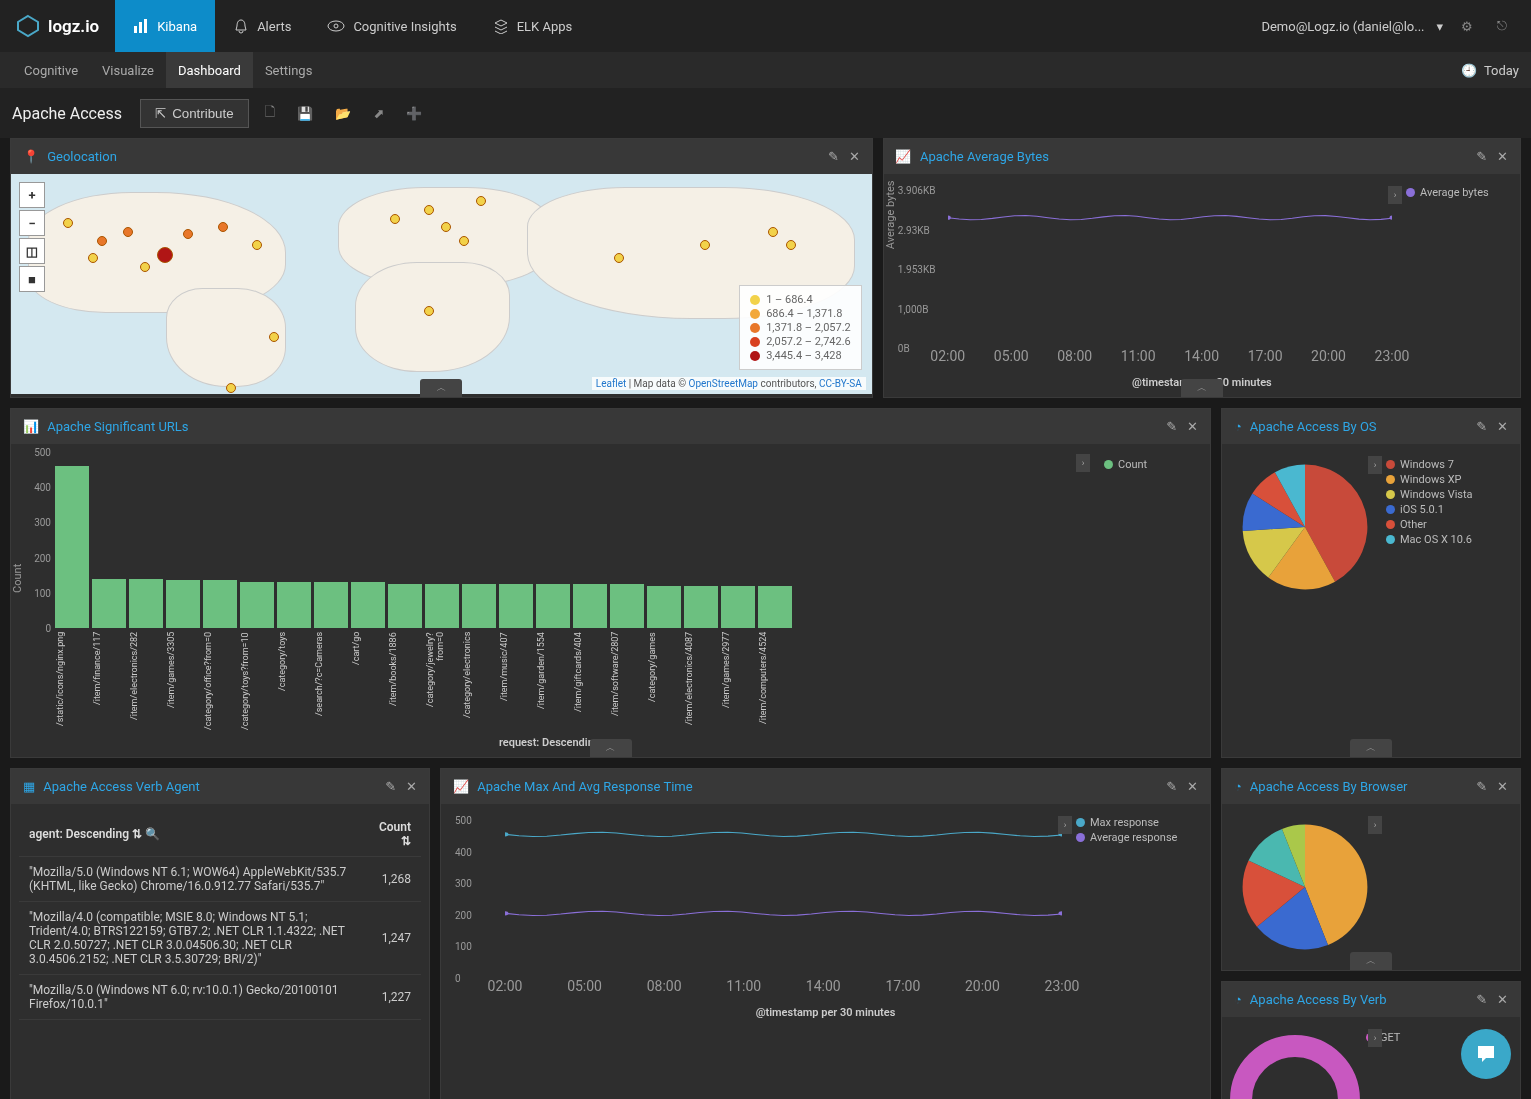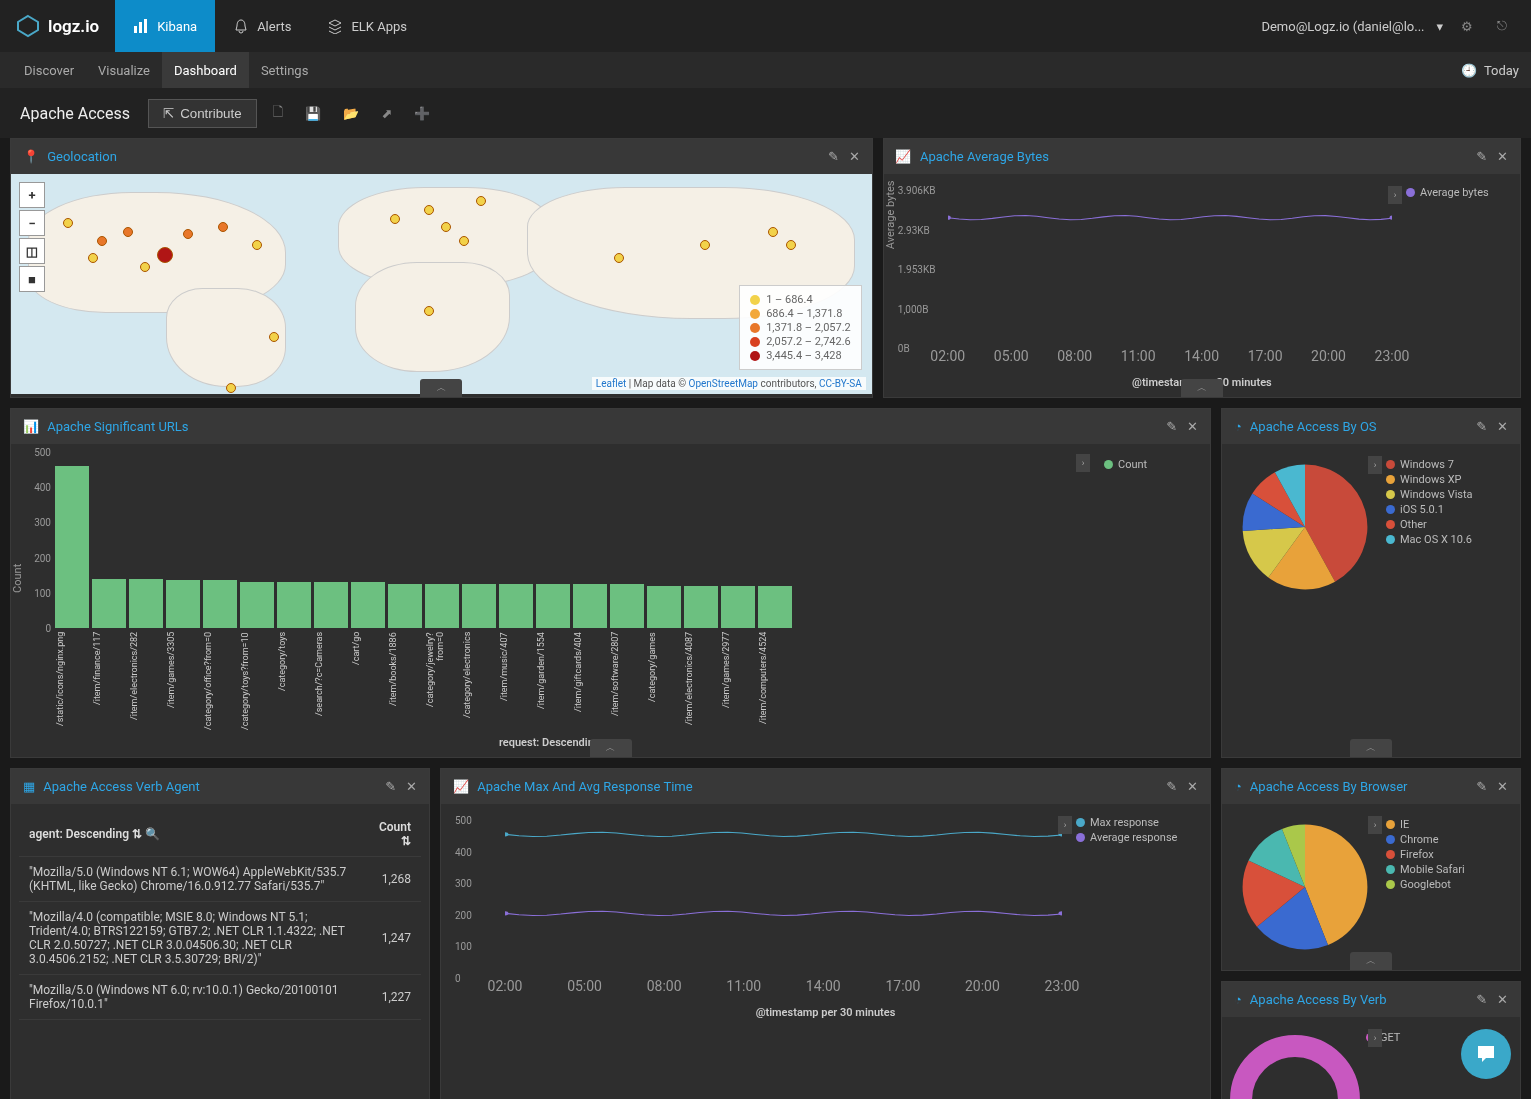--- a/index.html
+++ b/index.html
@@ -15,21 +15,21 @@
 .spacer { flex: 1; }
 .usermenu { display: flex; align-items: center; padding: 0 18px; color: #ccc; gap: 12px; }
 
 
 .subnav { background: #2a2a2a; display: flex; align-items: center; height: 36px; padding: 0 12px; }
 .subnav .subitem { padding: 0 12px; color: #aaa; height: 100%; display: flex; align-items: center; cursor: pointer; }
 .subnav .subitem.active { background: #3a3a3a; color: #fff; }
 .subnav .right { margin-left: auto; color: #ccc; display: flex; align-items: center; gap: 6px; }
 
 
-.toolbar { display: flex; align-items: center; padding: 10px 20px; gap: 10px; background: #222; }
+.toolbar { display: flex; align-items: center; padding: 10px 12px; gap: 10px; background: #222; }
 .page-title { font-size: 16px; color: #eee; margin-right: 8px; }
 .filterbox { flex: 1; display: flex; }
 .filterbox input { flex: 1; background: #fff; border: 1px solid #555; padding: 7px 10px; font-size: 13px; color: #333; }
 .filterbox button { background: #444; border: 1px solid #555; border-left: none; color: #ccc; width: 36px; cursor: pointer; }
 .contribute { background: #333; border: 1px solid #555; color: #ccc; padding: 6px 14px; cursor: pointer; display: flex; align-items: center; gap: 6px; }
 .icon-btn { color: #888; cursor: pointer; padding: 4px 6px; }
 
 
 .board { padding: 0 10px 10px; }
 .row { display: flex; gap: 10px; margin-bottom: 10px; }
@@ -109,37 +109,44 @@
         </svg>
       <span>Kibana</span>
     </div>
     <div class="tab">
       <svg width="16" height="16">
           <path d="M8,2 C5,2 4,5 4,8 L3,12 L13,12 L12,8 C12,5 11,2 8,2 Z M6,13 A2,2 0,0,0 10,13" fill="none" stroke="#ccc"></path>
         </svg>
       <span>Alerts</span>
     </div>
     <div class="tab">
+      <svg width="18" height="16">
+          <ellipse cx="9" cy="8" rx="8" ry="5" fill="none" stroke="#ccc"></ellipse>
+          <circle cx="9" cy="8" r="2" fill="none" stroke="#ccc"></circle>
+        </svg>
+      <span>Cognitive Insights</span>
+    </div>
+    <div class="tab">
       <svg width="16" height="16">
           <path d="M2,5 L8,2 L14,5 L8,8 Z M2,9 L8,12 L14,9 M2,13 L8,16 L14,13" fill="none" stroke="#ccc"></path>
         </svg>
       <span>ELK Apps</span>
     </div>
   </div>
   <div class="spacer"></div>
   <div class="usermenu">
     <span>Demo@Logz.io (daniel@lo...</span>
     <span>▾</span>
     <span class="icon-btn">⚙</span>
     <span class="icon-btn">⎋</span>
   </div>
 </div>
 
 <div class="subnav">
-  <div class="subitem">Discover</div>
+  <div class="subitem">Cognitive</div>
   <div class="subitem">Visualize</div>
   <div class="subitem active">Dashboard</div>
   <div class="subitem">Settings</div>
   <div class="right">
     <span>🕘</span>
     <span>Today</span>
   </div>
 </div>
 
 <div class="toolbar">
@@ -476,42 +483,20 @@
         <div class="panel-body">
           <div class="pie-wrap">
             <svg class="pie-svg" id="br-pie" viewBox="0 0 100 100">
                 <path d="M50,50 L50,2 A48,48 0 0,1 67.66997852886453,94.62927132263607 Z" fill="#e8a23a"></path>
                 <path d="M50,50 L67.66997852886453,94.62927132263607 A48,48 0 0,1 13.01536434676212,80.59635150793711 Z" fill="#3a6ad0"></path>
                 <path d="M50,50 L13.01536434676212,80.59635150793711 A48,48 0 0,1 6.568301481631053,29.56259400487653 Z" fill="#d8503a"></path>
                 <path d="M50,50 L6.568301481631053,29.56259400487653 A48,48 0 0,1 32.330021471135424,5.370728677363942 Z" fill="#4ab8b0"></path>
                 <path d="M50,50 L32.330021471135424,5.370728677363942 A48,48 0 0,1 49.99999999999999,2 Z" fill="#aac84a"></path>
               </svg>
             <div class="legend-collapse" style="position:absolute;right:130px;top:4px">›</div>
-            <div class="pie-legend" id="br-legend">
-                <div class="item">
-                  <span class="sw" style="background:#e8a23a"></span>
-                  <span>IE</span>
-                </div>
-                <div class="item">
-                  <span class="sw" style="background:#3a6ad0"></span>
-                  <span>Chrome</span>
-                </div>
-                <div class="item">
-                  <span class="sw" style="background:#d8503a"></span>
-                  <span>Firefox</span>
-                </div>
-                <div class="item">
-                  <span class="sw" style="background:#4ab8b0"></span>
-                  <span>Mobile Safari</span>
-                </div>
-                <div class="item">
-                  <span class="sw" style="background:#aac84a"></span>
-                  <span>Googlebot</span>
-                </div>
-              </div>
           </div>
         </div>
         <div class="expand-bar">︿</div>
       </div>
 
       <div class="panel">
         <div class="panel-header">
           <span>◔</span>
           <span class="title">Apache Access By Verb</span>
           <div class="actions">

